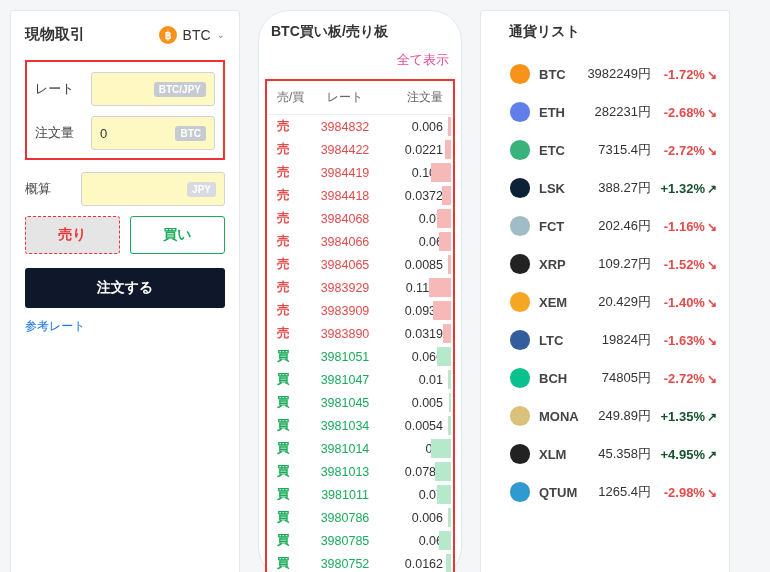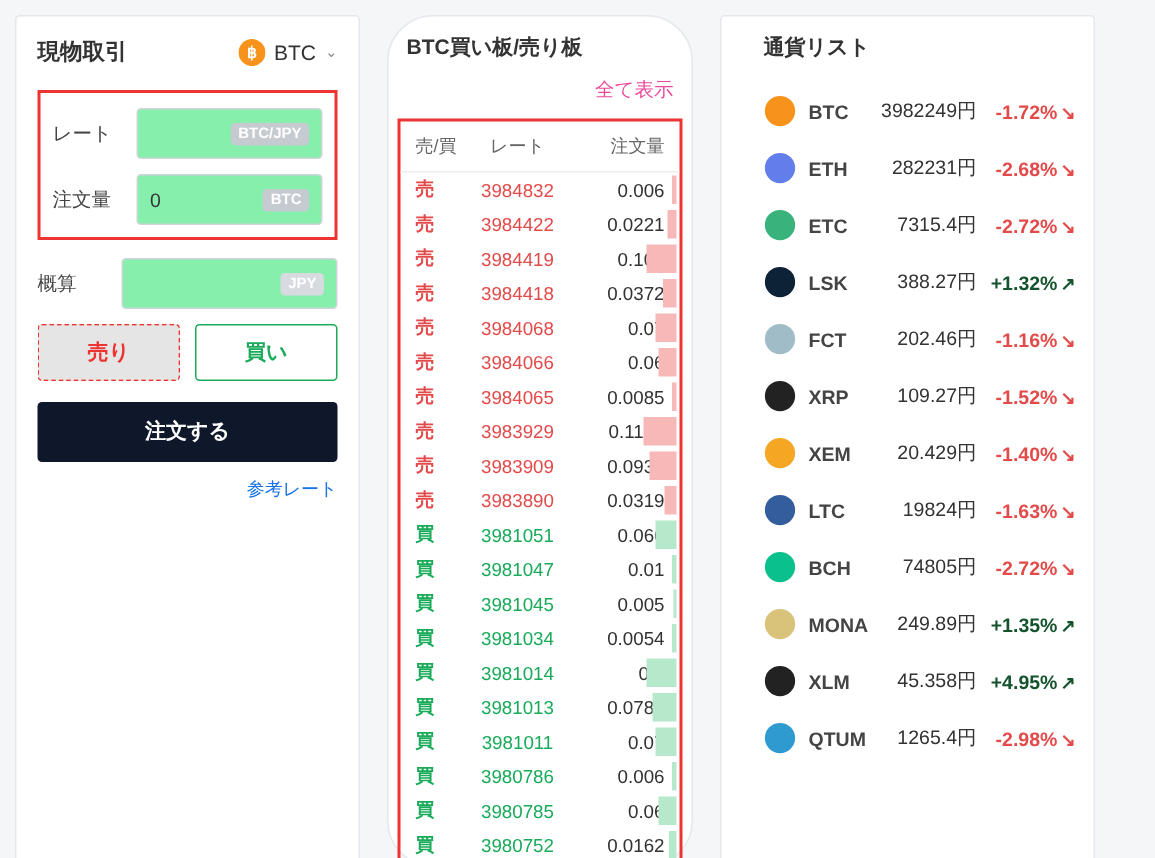--- a/index.html
+++ b/index.html
@@ -33,37 +33,37 @@
   }
   .coin-select { display:flex; align-items:center; gap:6px; font-weight:500; font-size:14px;}
   .btc-logo { width:18px;height:18px; }
   .chev { font-size:10px; color:#888;}
   .redbox { border:2px solid #e33; padding:10px 8px 8px 8px; margin-bottom:12px;}
   .field-row { display:flex; align-items:center; margin-bottom:10px; }
   .field-label { width:56px; font-size:13px; color:#444; }
   .field-input {
     flex:1; height:34px; border:1px solid #d0d4da; border-radius:3px;
     padding:0 8px; font-size:13px; display:flex; align-items:center; justify-content:space-between;
-    background:#86efac;
+    background:#fef9c3;
   }
   .unit {
     background:#c6cbd2; color:#fff; font-size:10px; padding:2px 5px; border-radius:3px; font-weight:600;
   }
   .btns { display:flex; gap:10px; margin-bottom:14px;}
   .sell-btn,.buy-btn {
     flex:1; height:38px; border-radius:3px; font-size:14px; font-weight:600; display:flex;align-items:center;justify-content:center;
     cursor:pointer;
   }
   .sell-btn { border:1.5px dashed #e33; color:#e33; background:#e5e5e5;}
   .buy-btn  { border:1.5px solid #1aab5a; color:#1aab5a; background:#fff;}
   .order-btn {
     width:100%; height:40px; background:#0f172a; color:#fff; font-size:14px; font-weight:600;
     border:none; border-radius:3px; cursor:pointer;
   }
-  .ref-link { text-align:right; margin-top:10px; font-size:12px; color:#1a73e8;}
+  .ref-link { margin-top:10px; font-size:12px; color:#1a73e8;}
   
   .obook { width:204px; padding:12px 0 0 0;border-radius:31px;}
   .obook-head { display:flex; justify-content:space-between; padding:0 12px 10px 12px;}
   .obook-title { font-size:14px; font-weight:700; }
   .showall { font-size:13px; color:#ec4899;margin-top:28px; }
   .obook-box { border:2px solid #e33; margin:0 6px; }
   .ob-header { display:flex; padding:8px 10px; font-size:12px; color:#666; border-bottom:1px solid #eee;}
   .ob-col1{width:40px;} .ob-col2{flex:1;text-align:center;} .ob-col3{width:70px;text-align:right;}
   .ob-row { display:flex; align-items:center; padding:3px 10px; font-size:12.5px; position:relative;}
   .ob-row .ob-col1{font-weight:600;}

